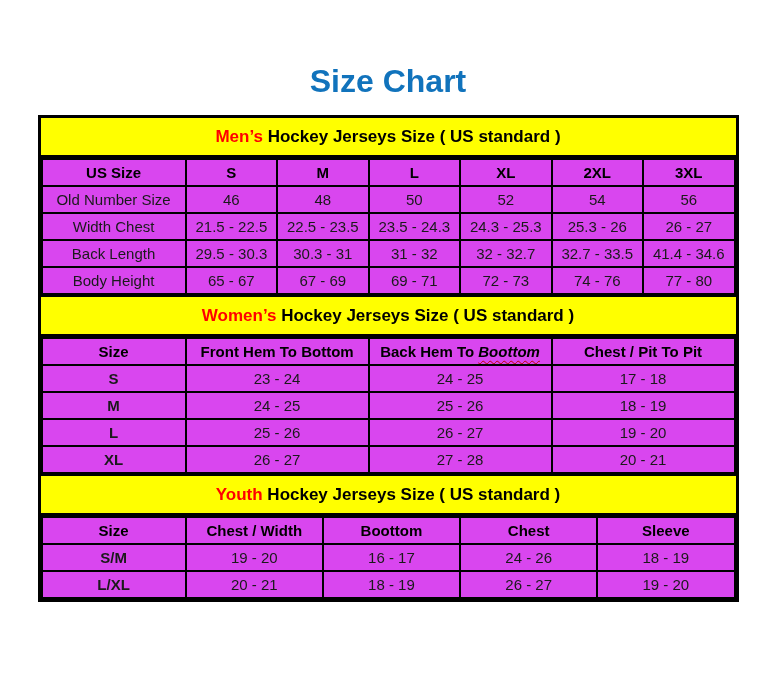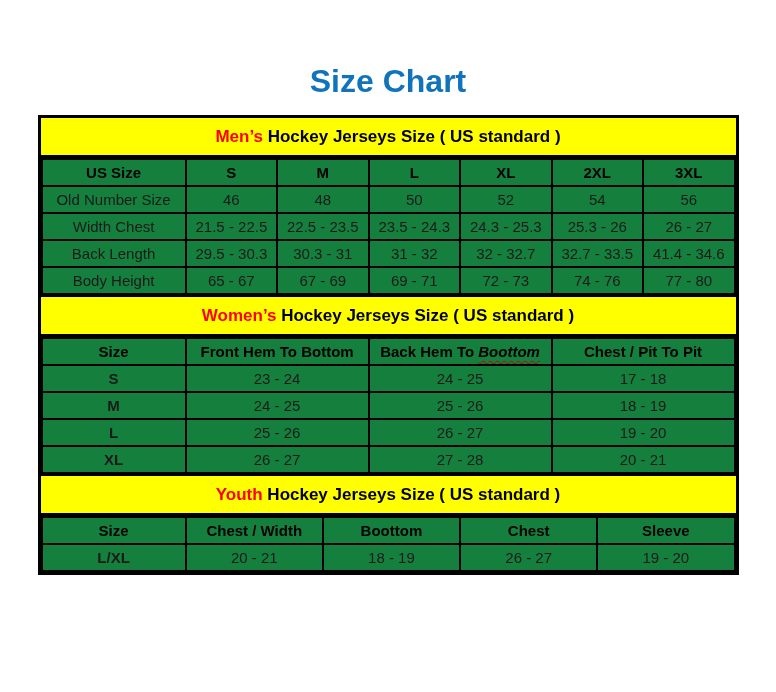--- a/index.html
+++ b/index.html
@@ -24,21 +24,21 @@
     font-size:32px;
     line-height:34px;
     font-weight:700;
     color:var(--title-blue);
     letter-spacing:0px;
   }
   .chart-wrap{
     width:701px;
     margin:0 auto;
     border:3px solid var(--border-black);
-    background:#15803d;
+    background:#d946ef;
   }
   .banner{
     background:var(--banner-yellow);
     color:#000000;
     text-align:center;
     font-weight:700;
     font-size:17px;
     line-height:20px;
     padding:9px 0 8px 0;
     border-bottom:3px solid var(--border-black);
@@ -192,20 +192,27 @@
           <tr>
             <th>Size</th>
             <th>Chest / Width</th>
             <th>Boottom</th>
             <th>Chest</th>
             <th>Sleeve</th>
           </tr>
         </thead>
         <tbody>
           <tr>
+            <td>S/M</td>
+            <td>19 - 20</td>
+            <td>16 - 17</td>
+            <td>24 - 26</td>
+            <td>18 - 19</td>
+          </tr>
+          <tr>
             <td>L/XL</td>
             <td>20 - 21</td>
             <td>18 - 19</td>
             <td>26 - 27</td>
             <td>19 - 20</td>
           </tr>
         </tbody>
       </table>
   </div>
 

